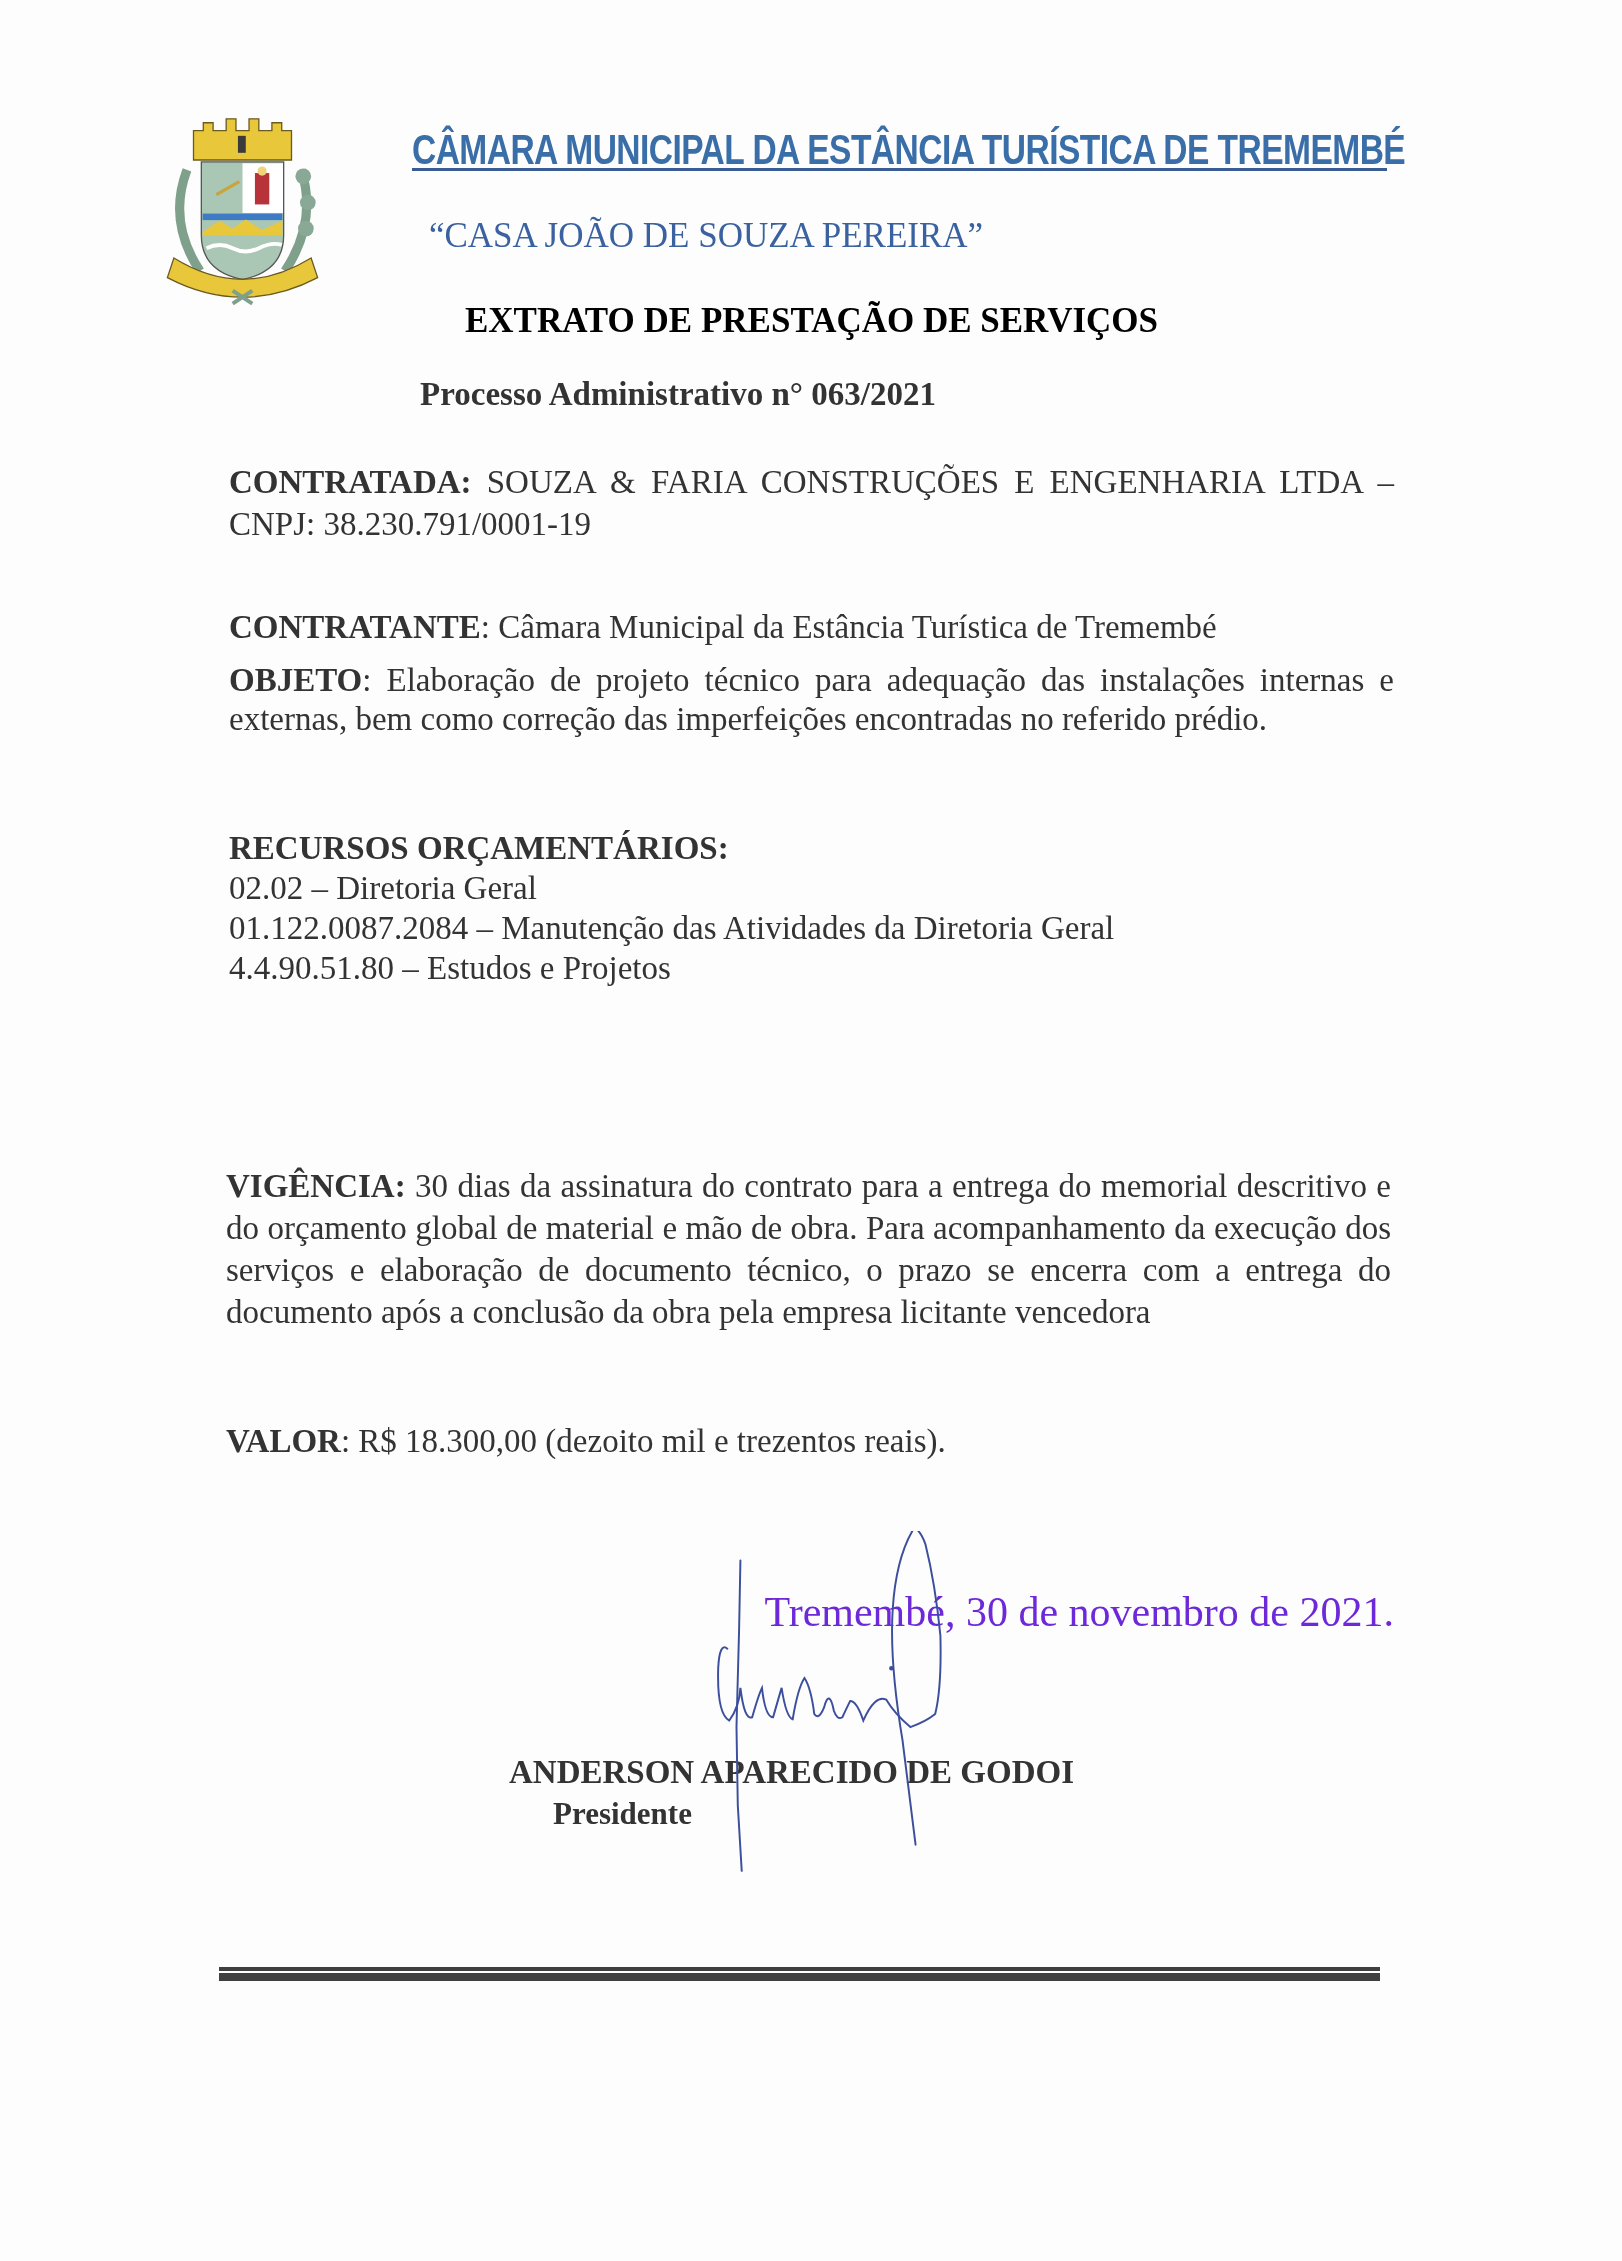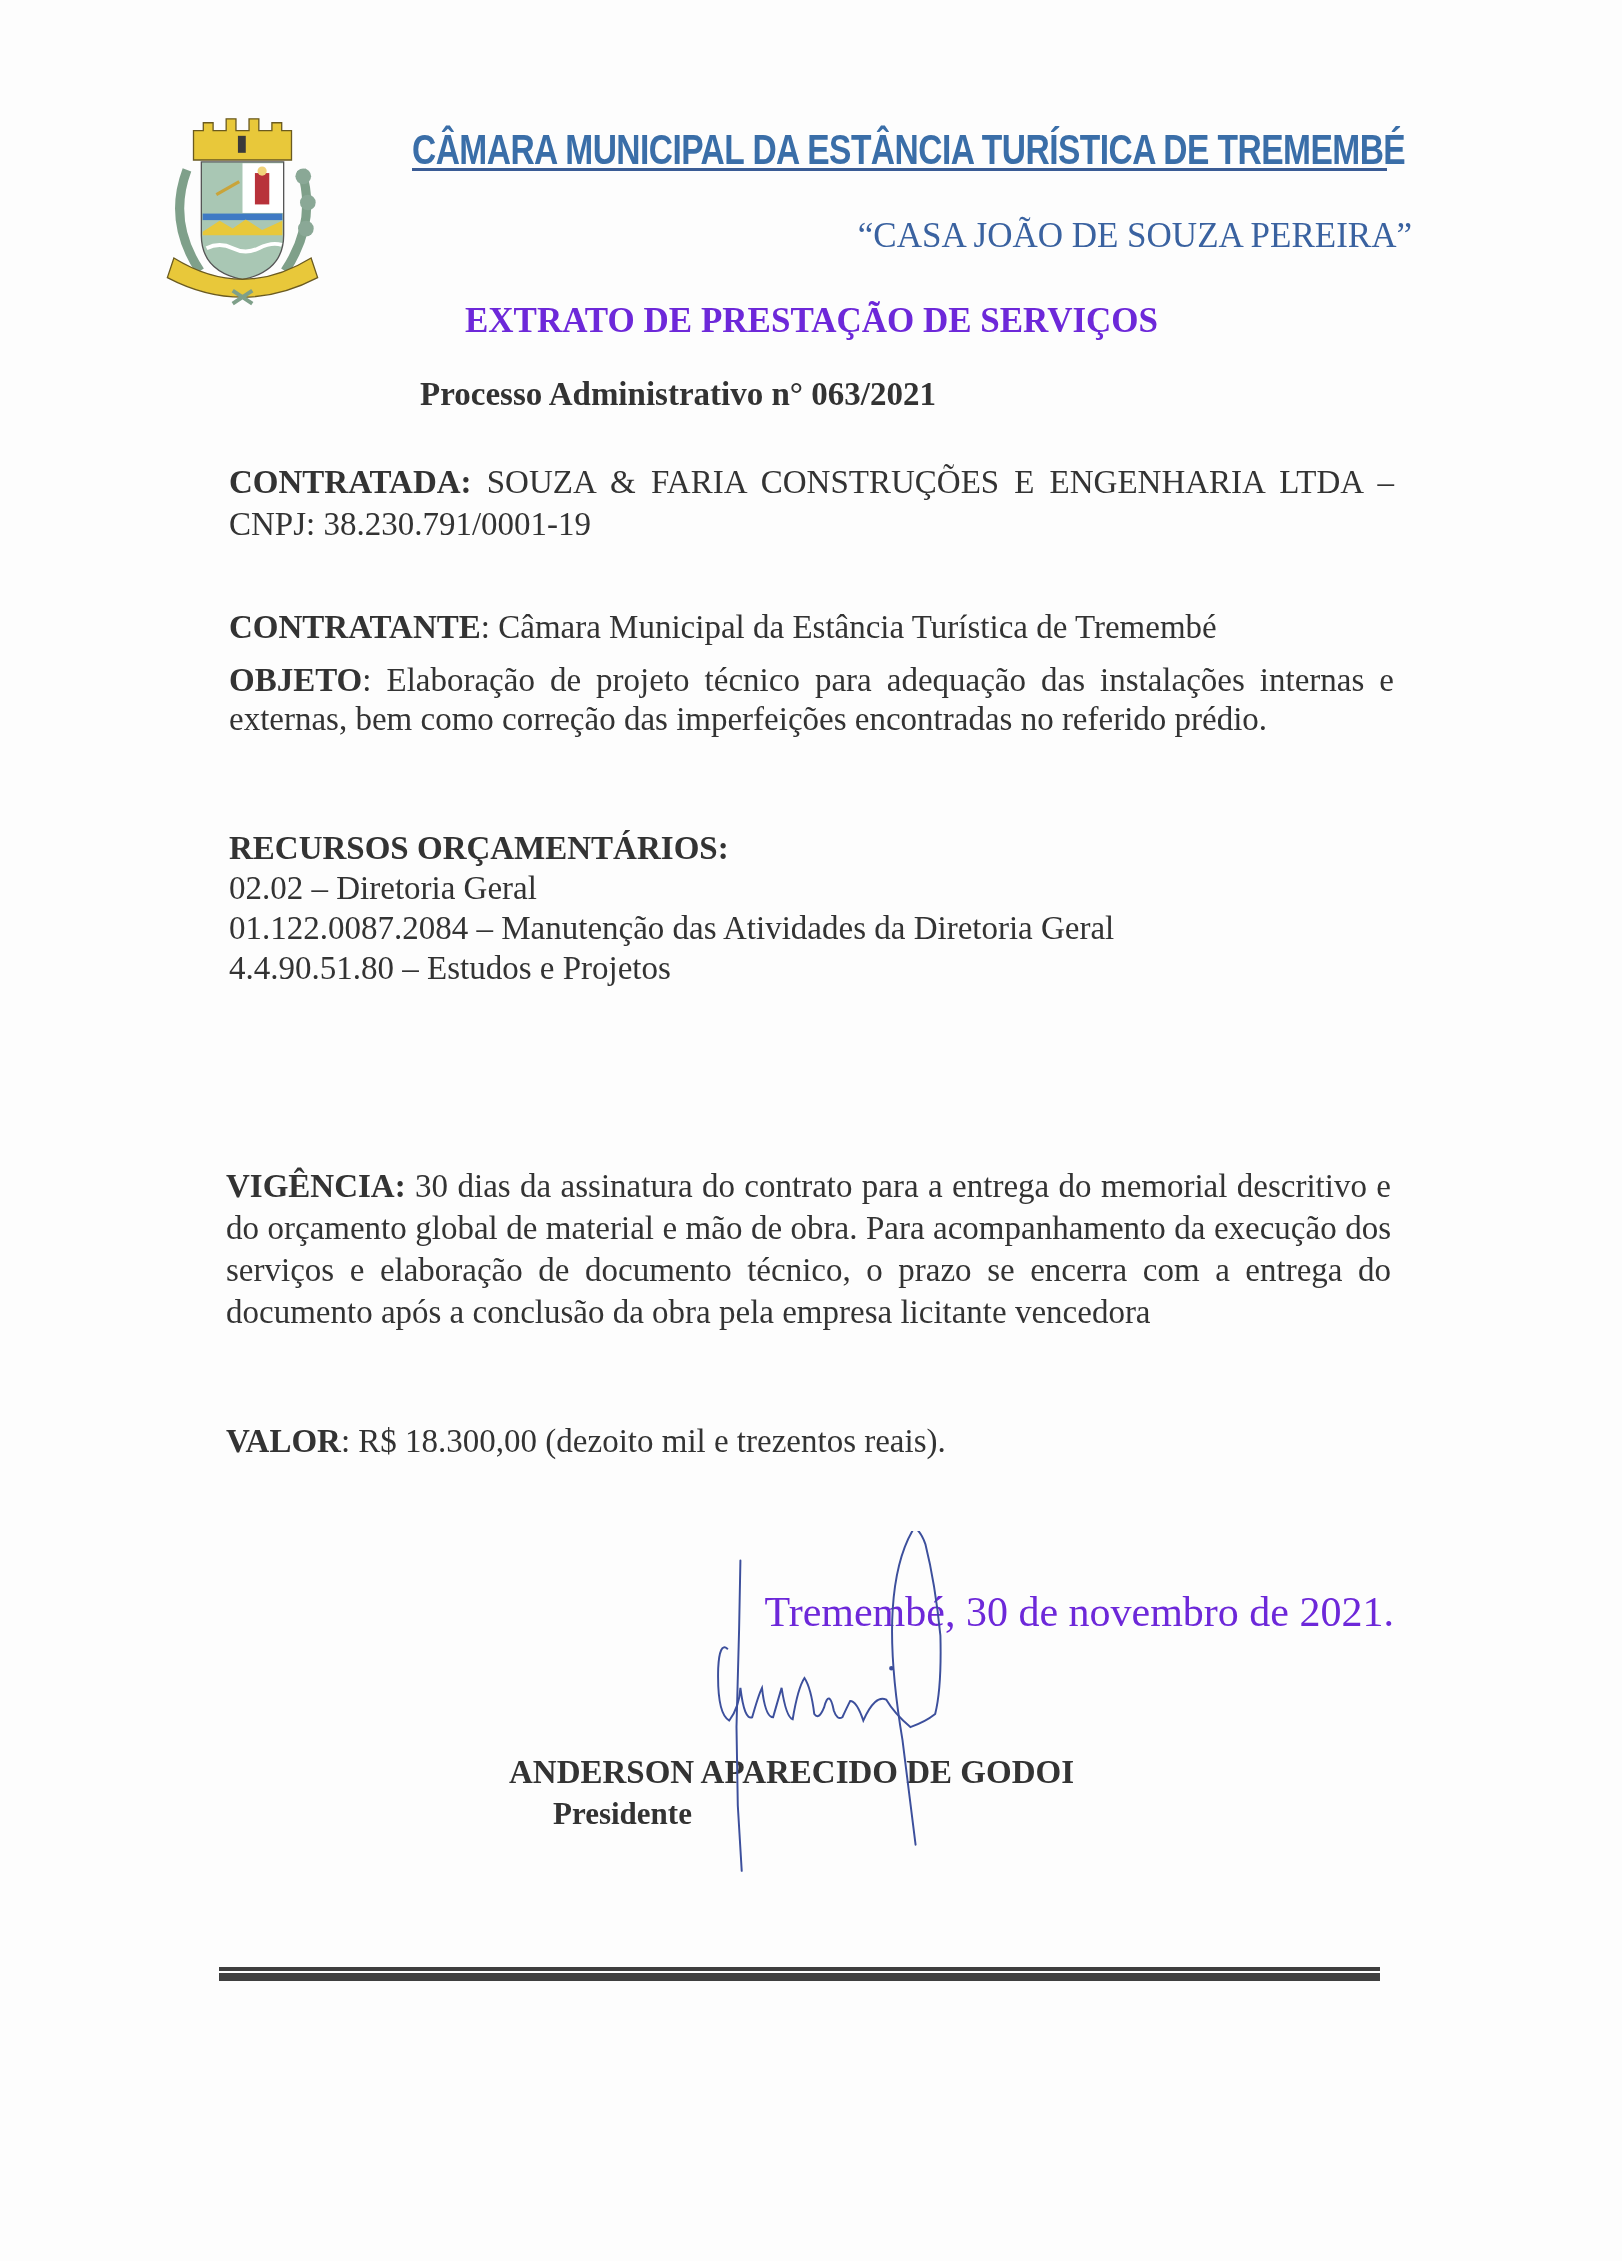--- a/index.html
+++ b/index.html
@@ -7,25 +7,25 @@
          font-family: "Liberation Serif", "DejaVu Serif", serif; color: #2e2e2e; }
 
   .crest { position: absolute; left: 154px; top: 111px; width: 177px; height: 196px; }
 
   .org-title { position: absolute; left: 412px; top: 123px; width: 975px;
     font-family: "Liberation Sans", "DejaVu Sans", sans-serif; font-weight: bold;
     font-size: 43px; color: #3a6ea8; letter-spacing: -0.7px; white-space: nowrap;
     transform: scaleX(0.78); transform-origin: left top; line-height: 52px; }
   .org-underline { position: absolute; left: 412px; top: 168px; width: 975px; height: 3.3px; background: #3a5c95; }
 
-  .house-name { position: absolute; left: 0; width: 1412px; top: 216px; text-align: right;
+  .house-name { position: absolute; left: 0; width: 1412px; top: 216px; text-align: center;
     font-size: 35px; color: #3a62a0; }
 
   .doc-title { position: absolute; left: 0; width: 1623px; top: 301px; text-align: center;
-    font-size: 35px; font-weight: bold; color: #6d28d9; }
+    font-size: 35px; font-weight: bold; color: #000000; }
   .doc-process { position: absolute; left: 0; width: 1356px; top: 376px; text-align: center;
     font-size: 33px; font-weight: bold; color: #333; }
 
   .block { position: absolute; left: 229px; width: 1165px; font-size: 33px; line-height: 42px;
     text-align: justify; color: #333; }
   .lbl { font-weight: bold; }
 
   .b-contratada { top: 461px; }
   .b-contratante { top: 606px; font-family: Liberation Serif, serif; }
   .b-objeto { top: 661px; line-height: 39px; }

